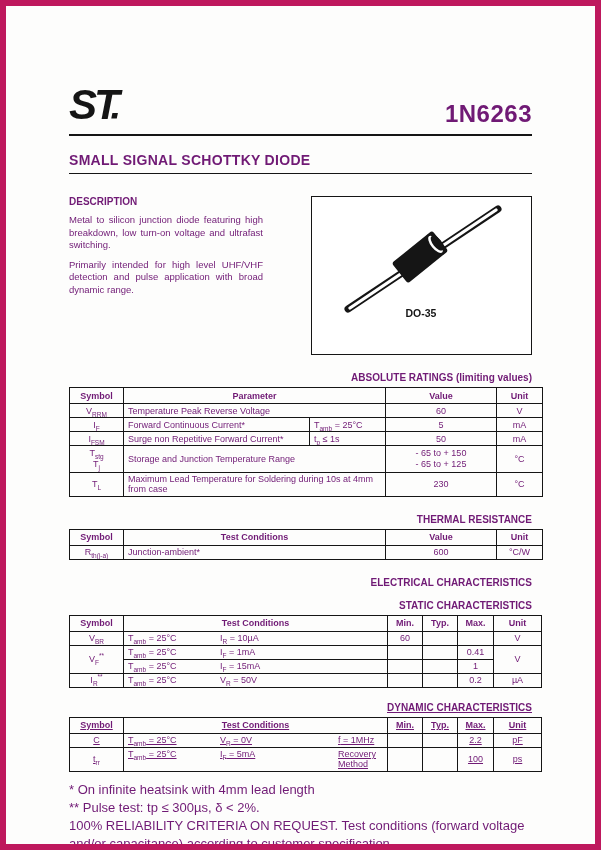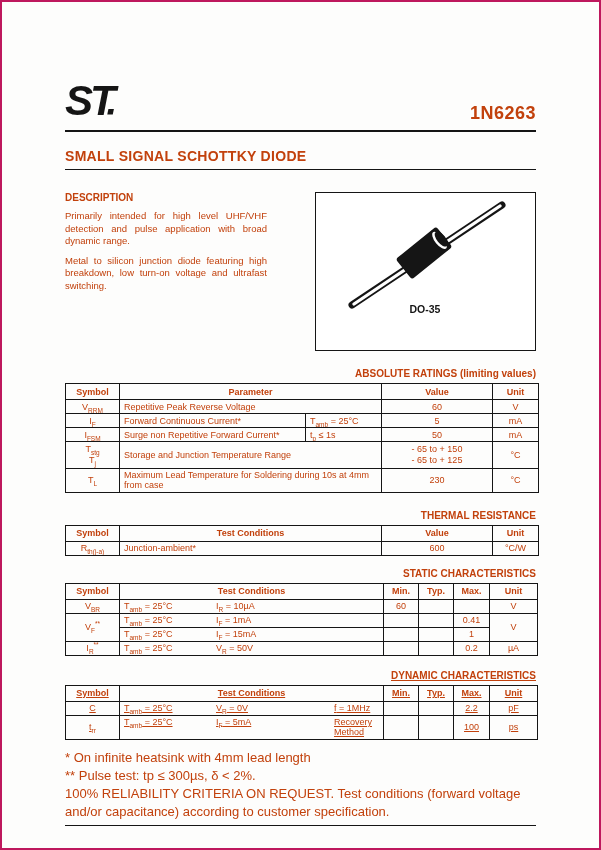--- a/index.html
+++ b/index.html
@@ -1,26 +1,26 @@
 <!DOCTYPE html>
 <html><head>
 <meta charset="utf-8">
 <style>
   html,body{margin:0;padding:0;background:#9b9b9b;}
   .page{
     position:relative;width:601px;height:850px;margin:0 auto;
     background:#fdfdfc;box-sizing:border-box;
     font-family:"Liberation Sans","DejaVu Sans",sans-serif;
-    color:#c2410c;border:2px solid #be185d;overflow:hidden;
+    color:#701a75;border:6px solid #be185d;overflow:hidden;
   }
   .content{padding:74px 63px 0 63px;}
   
   .hdr{display:flex;align-items:flex-end;justify-content:space-between;height:48px;}
   .logo svg{display:block;}
-  .pn{font-size:18px;font-weight:bold;letter-spacing:.5px;}
+  .pn{font-size:24px;font-weight:bold;letter-spacing:.5px;}
   .rule2{height:2px;background:#151515;margin-top:6px;}
   .rule1{height:1px;background:#151515;}
   .doc-title{margin-top:16px;font-size:14px;font-weight:bold;letter-spacing:.3px;}
   .doc-title-rule{margin-top:5px;}
   
   .desc-row{display:flex;margin-top:22px;align-items:flex-start;gap:48px;}
   .desc{width:250px;}
   .desc-h{font-size:10px;font-weight:bold;margin-bottom:7px;}
   .desc p{margin:0 0 7px 0;font-size:9.5px;line-height:1.32;text-align:justify;}
   .pkg{margin-left:auto;width:222px;height:159px;border:1.5px solid #151515;box-sizing:border-box;background:#fff;}
@@ -62,22 +62,22 @@
       </div>
       <div class="pn">1N6263</div>
     </div>
     <div class="rule2"></div>
     <div class="doc-title">SMALL SIGNAL SCHOTTKY DIODE</div>
     <div class="rule1 doc-title-rule"></div>
 
     <div class="desc-row">
       <div class="desc">
         <div class="desc-h">DESCRIPTION</div>
+        <p>Metal to silicon junction diode featuring high breakdown, low turn-on voltage and ultrafast switching.</p>
         <p>Primarily intended for high level UHF/VHF detection and pulse application with broad dynamic range.</p>
-        <p>Metal to silicon junction diode featuring high breakdown, low turn-on voltage and ultrafast switching.</p>
       </div>
       <div class="pkg">
         <svg width="219" height="126" viewBox="0 0 219 126">
 
           <line x1="36" y1="112" x2="186" y2="12" stroke="#151515" stroke-width="7" stroke-linecap="round"></line>
           <line x1="38" y1="111" x2="184" y2="13" stroke="#ffffff" stroke-width="3.2" stroke-linecap="round"></line>
 
           <g transform="translate(108,60) rotate(-39)">
             <rect x="-26" y="-13" width="52" height="26" rx="3" fill="#151515"></rect>
             <ellipse cx="20" cy="0" rx="5.5" ry="11.5" fill="#ffffff" stroke="#151515" stroke-width="2"></ellipse>
@@ -100,21 +100,21 @@
           </colgroup>
         <tbody>
             <tr>
           <th>Symbol</th>
           <th colspan="2">Parameter</th>
           <th>Value</th>
           <th>Unit</th>
         </tr>
         <tr>
           <td class="c"><span>V</span><sub>RRM</sub></td>
-          <td colspan="2">Repetitive Peak Reverse Voltage</td>
+          <td colspan="2">Temperature Peak Reverse Voltage</td>
           <td class="c">60</td>
           <td class="c">V</td>
         </tr>
         <tr>
           <td class="c"><span>I</span><sub>F</sub></td>
           <td>Forward Continuous Current*</td>
           <td><span>T</span><sub>amb</sub><span> = 25°C</span></td>
           <td class="c">5</td>
           <td class="c">mA</td>
         </tr>
@@ -166,20 +166,23 @@
         <tr>
           <td class="c"><span>R</span><sub>th(j-a)</sub></td>
           <td>Junction-ambient*</td>
           <td class="c">600</td>
           <td class="c">°C/W</td>
         </tr>
       </tbody>
         </table>
     </div>
 
+    <div class="sec">
+      <div class="sec-h">ELECTRICAL CHARACTERISTICS</div>
+    </div>
     <div class="sec-tight">
       <div class="sec-h">STATIC CHARACTERISTICS</div>
       <table>
         <colgroup>
             <col style="width:54px">
             <col style="width:264px">
             <col style="width:35px">
             <col style="width:35px">
             <col style="width:36px">
             <col style="width:48px">

